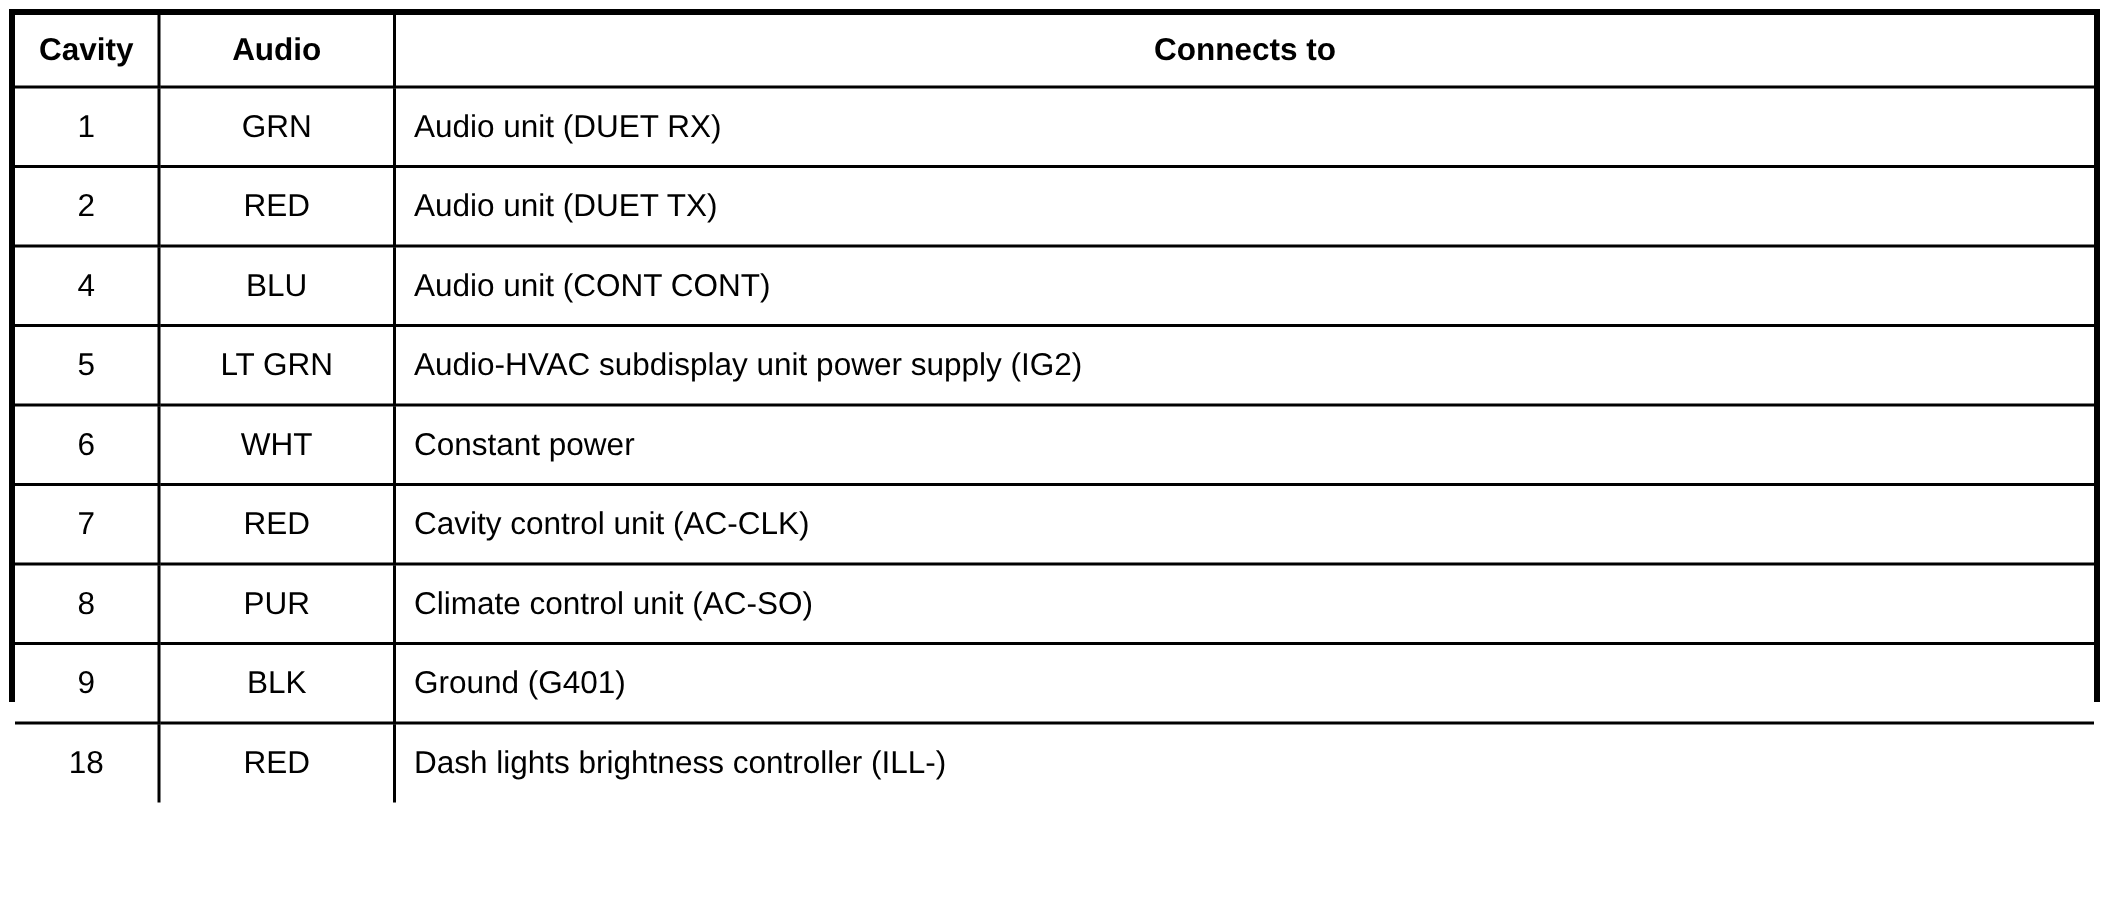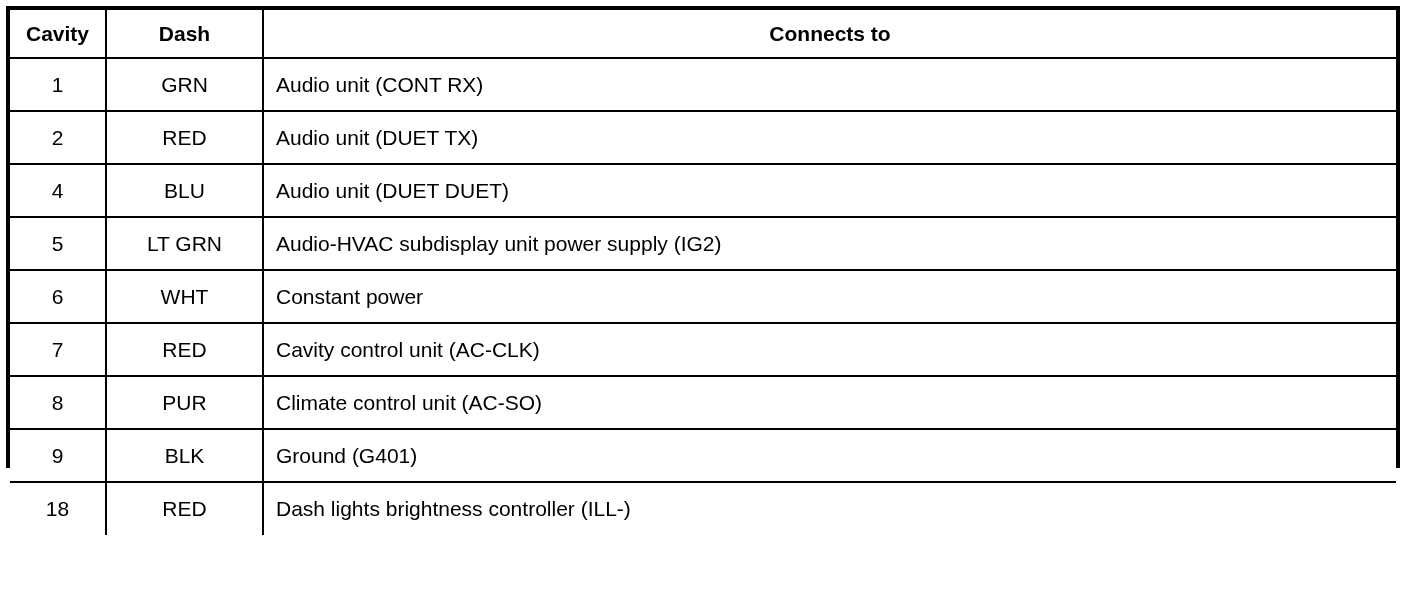--- a/index.html
+++ b/index.html
@@ -93,39 +93,39 @@
   <div class="table-wrap">
     <table class="cavity-table">
       <colgroup>
         <col class="col-cavity">
         <col class="col-wire">
         <col class="col-conn">
       </colgroup>
       <thead>
         <tr>
           <th class="th-cavity">Cavity</th>
-          <th class="th-wire">Dash</th>
+          <th class="th-wire">Audio</th>
           <th class="th-conn">Connects to</th>
         </tr>
       </thead>
       <tbody id="table-body">
           <tr>
             <td class="cell-cavity">1</td>
             <td class="cell-wire">GRN</td>
-            <td class="cell-conn">Audio unit (CONT RX)</td>
+            <td class="cell-conn">Audio unit (DUET RX)</td>
           </tr>
           <tr>
             <td class="cell-cavity">2</td>
             <td class="cell-wire">RED</td>
             <td class="cell-conn">Audio unit (DUET TX)</td>
           </tr>
           <tr>
             <td class="cell-cavity">4</td>
             <td class="cell-wire">BLU</td>
-            <td class="cell-conn">Audio unit (DUET DUET)</td>
+            <td class="cell-conn">Audio unit (CONT CONT)</td>
           </tr>
           <tr>
             <td class="cell-cavity">5</td>
             <td class="cell-wire">LT GRN</td>
             <td class="cell-conn">Audio-HVAC subdisplay unit power supply (IG2)</td>
           </tr>
           <tr>
             <td class="cell-cavity">6</td>
             <td class="cell-wire">WHT</td>
             <td class="cell-conn">Constant power</td>

